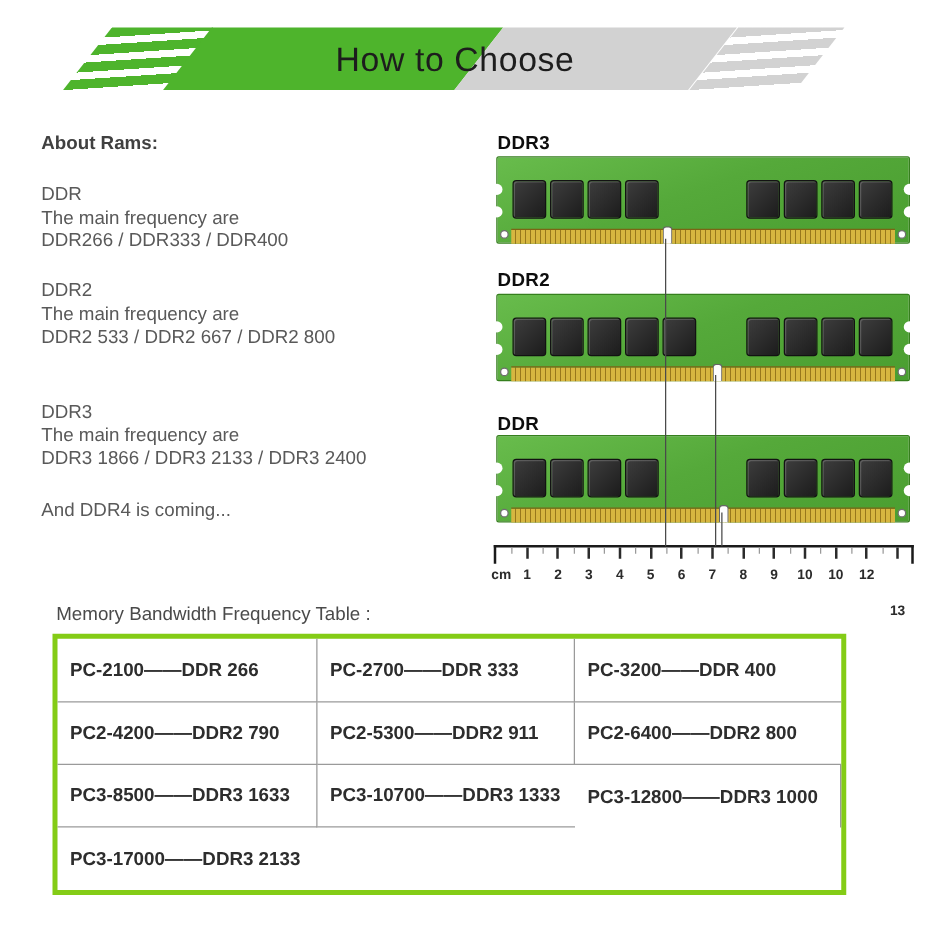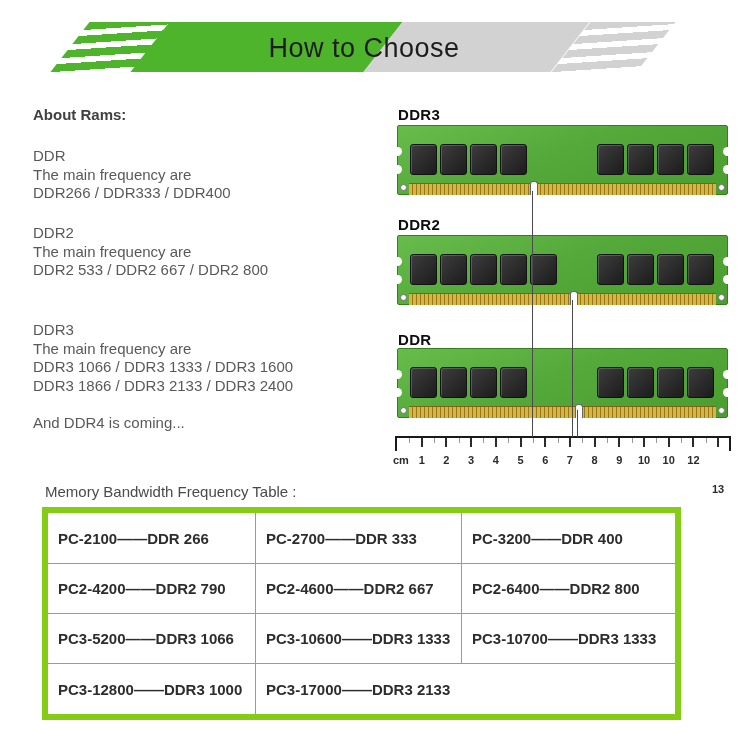--- a/index.html
+++ b/index.html
@@ -17,21 +17,21 @@
         transform:skewX(-38deg);background:#d2d2d2;}
   .stripes-right{position:absolute;left:571px;top:22px;width:85px;height:50px;
         transform:skewX(-38deg);
         background:repeating-linear-gradient(176deg,#d2d2d2 0 8px,#ffffff 8px 14px);}
   .banner-title{position:absolute;left:264px;top:33px;width:200px;text-align:center;
         font-size:27px;letter-spacing:.5px;color:#1d1d1d;z-index:3;}
 
   
   .about-heading{position:absolute;left:33px;top:106px;font-size:15px;font-weight:bold;color:#404040;}
   .ram-block{position:absolute;left:33px;font-size:15px;color:#595959;line-height:18.5px;}
-  .ram-note{position:absolute;left:33px;top:414px;font-size:15px;color:#595959;}
+  .ram-note{position:absolute;left:33px;top:400px;font-size:15px;color:#595959;}
 
   
   .module-label{position:absolute;left:398px;font-size:15px;font-weight:bold;color:#0d0d0d;letter-spacing:.3px;}
   .ram-module{position:absolute;left:397px;width:331px;height:70px;box-sizing:border-box;
         background:linear-gradient(160deg,#68bc4c 0%,#55a93a 45%,#4a9e30 100%);
         border:1px solid #357f1d;border-radius:2px;z-index:1;}
   .chip{position:absolute;top:18px;width:25px;height:29px;border-radius:3px;
         background:linear-gradient(135deg,#3d3d3d,#1c1c1c);border:1px solid #121212;
         box-shadow:inset 1px 1px 0 rgba(255,255,255,.18);}
   .gold{position:absolute;left:11px;top:57px;width:307px;height:11px;
@@ -53,21 +53,21 @@
   .r-tick{position:absolute;top:2px;width:2px;height:9px;background:#2b2b2b;}
   .r-mtick{position:absolute;top:2px;width:1px;height:5px;background:#9a9a9a;}
   .r-num{position:absolute;top:18px;width:18px;text-align:center;
         font-size:11px;font-weight:bold;color:#2b2b2b;}
   .r-unit{left:-2px;width:20px;text-align:left;}
 
   
   .table-title{position:absolute;left:45px;top:483px;font-size:15px;color:#4a4a4a;}
   .freq-table{position:absolute;left:42px;top:507px;width:627px;
         display:grid;grid-template-columns:208px 206px 213px;grid-template-rows:51px 50px 50px 50px;
-        border:6px solid #84cc16;box-sizing:content-box;background:#fff;}
+        border:4px solid #84cc16;box-sizing:content-box;background:#fff;}
   .t-cell{border-right:1px solid #9a9a9a;border-bottom:1px solid #9a9a9a;
         display:flex;align-items:center;padding-left:10px;box-sizing:border-box;
         font-size:15px;font-weight:bold;color:#2d2d2d;white-space:nowrap;}
   .t-cell.last-col{border-right:none;}
   .t-cell.last-row{border-bottom:none;}
 </style>
 </head>
 <body>
 
 <div class="page" id="page">
@@ -90,21 +90,20 @@
 
   <div class="ram-block" style="top:224px">
     <div>DDR2</div>
     <div>The main frequency are</div>
     <div>DDR2 533 / DDR2 667 / DDR2 800</div>
   </div>
 
   <div class="ram-block" style="top:321px">
     <div>DDR3</div>
     <div>The main frequency are</div>
-    <div>DDR3 1066 / DDR3 1333 / DDR3 1600</div>
     <div>DDR3 1866 / DDR3 2133 / DDR3 2400</div>
   </div>
 
   <div class="ram-note">And DDR4 is coming...</div>
 
   <div class="module-label" style="top:106px">DDR3</div>
   <div class="ram-module" style="top:125px">
       <div class="chip" style="left: 12px;"></div>
       <div class="chip" style="left: 42px;"></div>
       <div class="chip" style="left: 72px;"></div>
@@ -209,24 +208,23 @@
       <div class="r-tick" style="left: 322.1px;"></div>
       <div class="r-num" style="left: 314.1px; margin-top: 29px;">13</div>
     </div>
 
   <div class="table-title">Memory Bandwidth Frequency Table :</div>
   <div class="freq-table" id="table-grid">
       <div class="t-cell">PC-2100——DDR 266</div>
       <div class="t-cell">PC-2700——DDR 333</div>
       <div class="t-cell last-col">PC-3200——DDR 400</div>
       <div class="t-cell">PC2-4200——DDR2 790</div>
-      <div class="t-cell">PC2-4600——DDR2 667</div>
+      <div class="t-cell">PC2-5300——DDR2 911</div>
       <div class="t-cell last-col">PC2-6400——DDR2 800</div>
-      <div class="t-cell">PC3-5200——DDR3 1066</div>
-      <div class="t-cell">PC3-10600——DDR3 1333</div>
+      <div class="t-cell">PC3-8500——DDR3 1633</div>
       <div class="t-cell last-col">PC3-10700——DDR3 1333</div>
       <div class="t-cell last-row">PC3-12800——DDR3 1000</div>
       <div class="t-cell last-col last-row">PC3-17000——DDR3 2133</div>
     </div>
 
 <div class="connector" style="left: 532px; top: 191px; height: 246px;"></div>
     <div class="connector" style="left: 572px; top: 300px; height: 137px;"></div>
     <div class="connector" style="left: 577px; top: 410px; height: 27px;"></div>
   </div>
 

